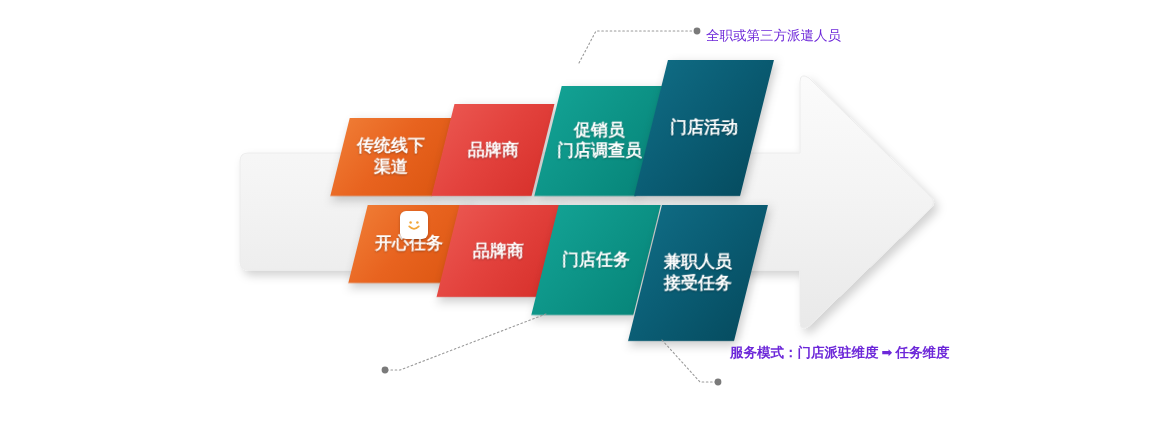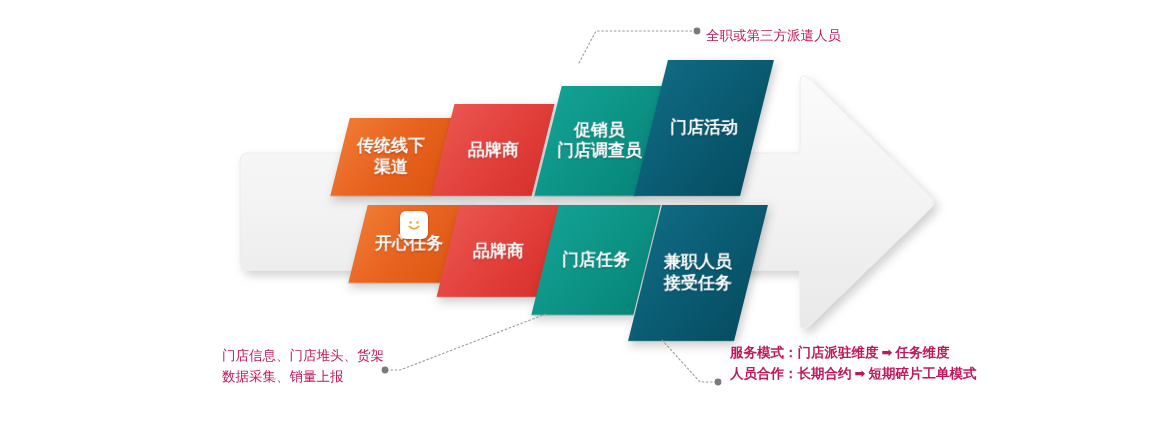--- a/index.html
+++ b/index.html
@@ -92,21 +92,21 @@
     width: 1150px;
     height: 430px;
     z-index: 5;
     pointer-events: none;
   }
 
   
   .anno {
     position: absolute;
     z-index: 6;
-    color: #be185d;
+    color: #6d28d9;
     font-size: 13.5px;
     line-height: 21px;
     white-space: nowrap;
     font-family: "DejaVu Sans", "Liberation Sans", sans-serif;
   }
   #anno-top    { left: 706px; top: 25px; }
   #anno-bl     { left: 222px; top: 345px; }
   #anno-bl .ln { display: block; }
   #anno-br     { left: 730px; top: 342px; font-weight: bold; }
   #anno-br .ln { display: block; }
@@ -191,27 +191,20 @@
     <circle cx="385" cy="370" r="3.4" fill="#7a7a7a"></circle>
 
     <polyline points="662,340 700,382 715,382" fill="none" stroke="#9a9a9a" stroke-width="1.1" stroke-dasharray="1.6 2.6" stroke-linecap="round"></polyline>
     <circle cx="718" cy="382" r="3.4" fill="#7a7a7a"></circle>
   </svg>
 
   <div class="anno" id="anno-top">
     <span>全职或第三方派遣人员</span>
   </div>
 
-  <div class="anno" id="anno-bl">
-    <span class="ln">门店信息、门店堆头、货架</span>
-    <span class="ln">数据采集、销量上报</span>
-  </div>
 
   <div class="anno" id="anno-br">
     <span class="ln">
       <span>服务模式：门店派驻维度</span><span class="arrow-glyph">➡</span><span>任务维度</span>
     </span>
-    <span class="ln">
-      <span>人员合作：长期合约</span><span class="arrow-glyph">➡</span><span>短期碎片工单模式</span>
-    </span>
   </div>
 
 </div>
 
 </body></html>

